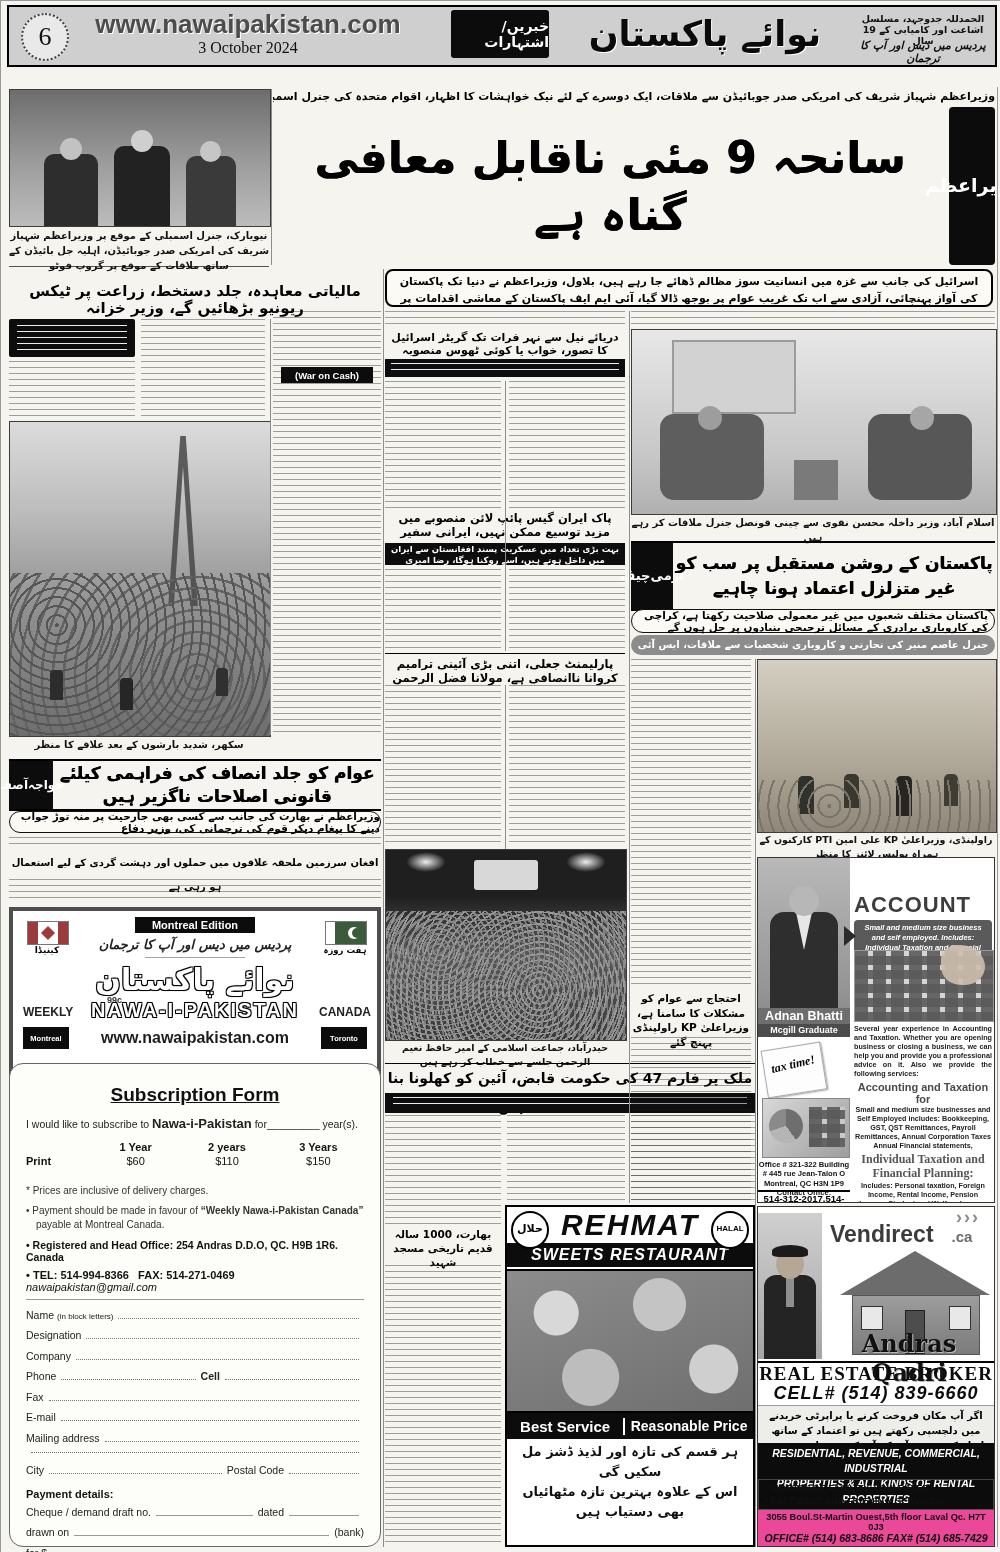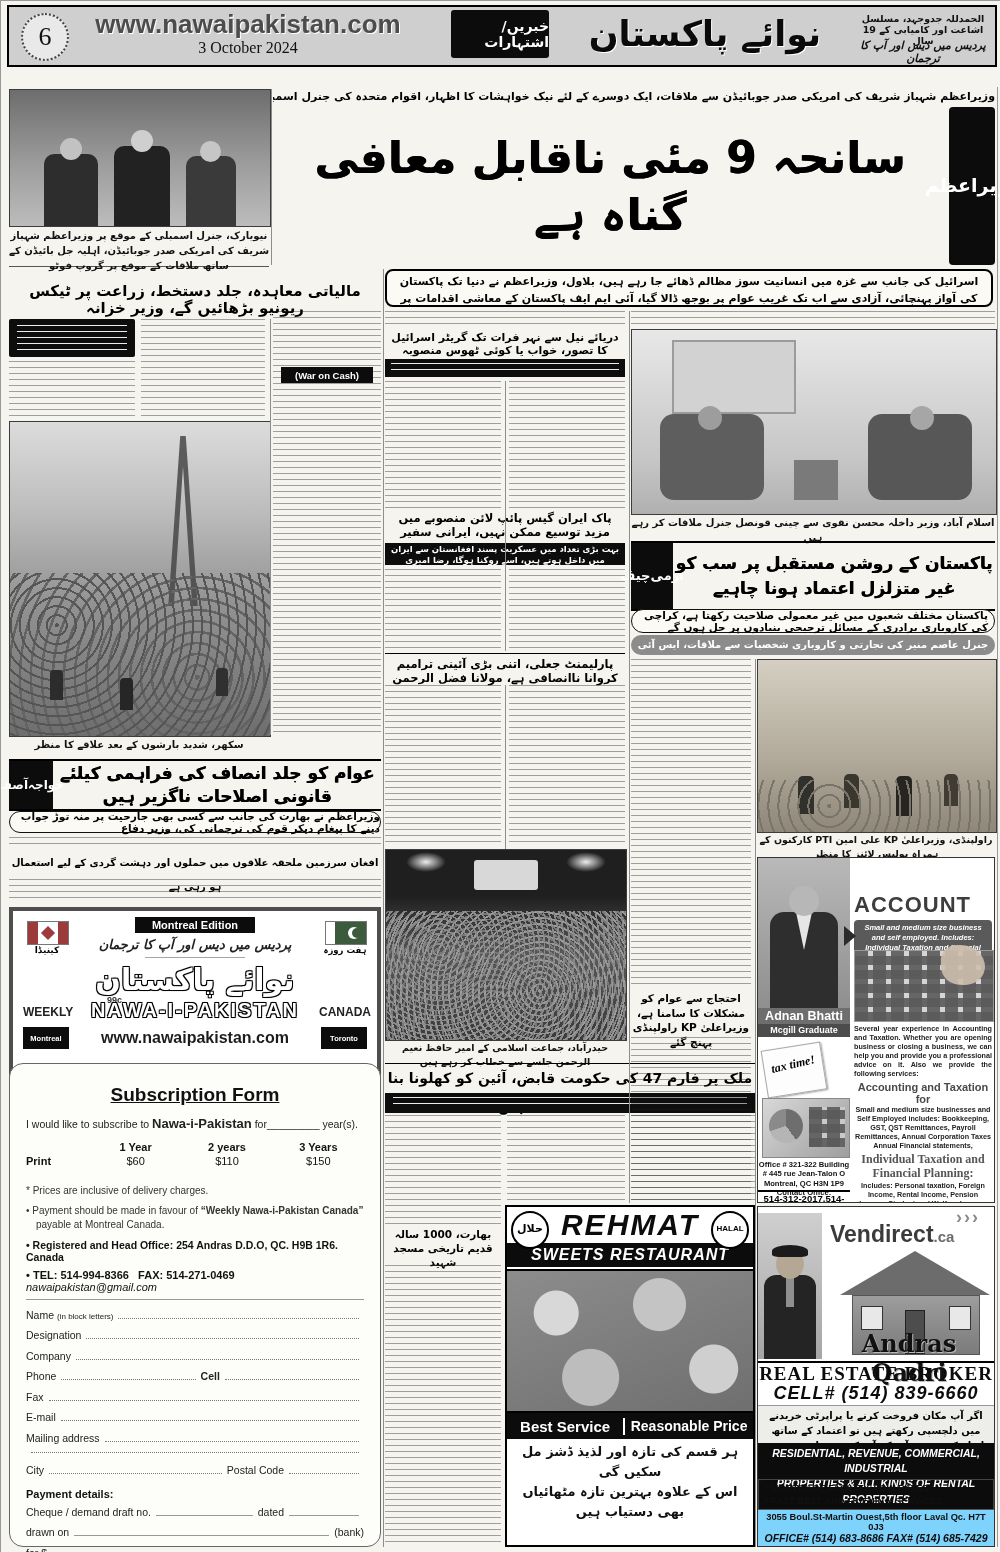--- a/index.html
+++ b/index.html
@@ -331,21 +331,21 @@
       <div class="c b" style="margin-top:3px;font-size:11px;color:#4a4a4a;">Accounting and Taxation for</div>
       <div class="c" style="font-size:7.2px;font-weight:bold;line-height:1.25;color:#222;">Small and medium size businesses and Self Employed includes: Bookkeeping, GST, QST Remittances, Payroll Remittances, Annual Corporation Taxes Annual Financial statements,</div>
       <div class="c b" style="margin-top:3px;font-family:'Liberation Serif',serif;font-size:12px;color:#555;line-height:1.15;">Individual Taxation and Financial Planning:</div>
       <div class="c" style="font-size:7.2px;font-weight:bold;line-height:1.25;color:#222;">Includes: Personal taxation, Foreign Income, Rental Income, Pension Income, Student and Welfare Income, Financial Planning for families and Retired persons.</div>
     </div>
   </div>
 
   <div class="abs" style="left:756px;top:1205px;width:238px;height:341px;border:1px solid #333;background:#fff;box-sizing:border-box;overflow:hidden;">
     <div class="abs b" style="right:14px;top:0px;font-size:18px;color:#8a8a8a;letter-spacing:2px;">›››</div>
     <div class="abs" style="left:72px;top:14px;">
-      <span class="b" style="font-size:23px;color:#3b3b3b;">Vendirect</span><span class="b" style="font-size:15px;color:#6d6d6d;">.ca</span>
+      <span class="b" style="font-size:23px;color:#3b3b3b;">Vendirect</span><span class="b" style="font-size:15px;color:#6d6d6d;margin-left:18px;">.ca</span>
     </div>
     <div class="abs" style="left:0;top:6px;width:64px;height:146px;background:linear-gradient(180deg,#cfcfcf,#a5a5a5);">
       <div class="abs" style="left:6px;bottom:0;width:52px;height:84px;background:#242424;border-radius:12px 12px 0 0;"></div>
       <div class="abs" style="left:28px;bottom:52px;width:8px;height:32px;background:#8f8f8f;"></div>
       <div class="abs" style="left:18px;bottom:80px;width:28px;height:30px;border-radius:50%;background:#b4a894;"></div>
       <div class="abs" style="left:14px;bottom:102px;width:36px;height:12px;background:#1b1b1b;border-radius:50% 50% 20% 20%;"></div>
     </div>
     <div class="abs" style="left:82px;top:44px;width:150px;height:106px;">
       <div style="width:100%;height:44px;background:#6c6c6c;clip-path:polygon(0 100%,50% 0,100% 100%);"></div>
       <div style="position:relative;width:84%;height:58px;margin:0 8%;background:linear-gradient(#9d9d9d,#7b7b7b);border:1px solid #555;">
@@ -365,21 +365,21 @@
       <div>RESIDENTIAL, REVENUE, COMMERCIAL, INDUSTRIAL</div>
       <div>PROPERTIES &amp; ALL KINDS OF RENTAL PROPERTIES</div>
     </div>
     <div style="position:absolute;left:0;top:272px;width:100%;border:1px solid #444;box-sizing:border-box;padding:2px 6px;font-size:9.3px;font-weight:bold;color:#111;line-height:1.45;">
       <div>• MORTGAGE FACILITY, LOW RATES.</div>
       <div>• FAST BEST AND FRIENDLY SERVICES.</div>
       <div>• GUIDE YOU FROM BEGINNING TILL CLOSING.</div>
       <div>• FREE COMPARATIVE ANALYSIS FOR ANY PROPERTIES.</div>
 
     </div>
-    <div style="position:absolute;left:0;bottom:0;width:100%;background:#7dd3fc;border-top:1px solid #555;padding:2px 0;">
+    <div style="position:absolute;left:0;bottom:0;width:100%;background:#ec4899;border-top:1px solid #555;padding:2px 0;">
       <div class="c b" style="font-size:9.3px;color:#111;">3055 Boul.St-Martin Ouest,5th floor Laval  Qc. H7T 0J3</div>
       <div class="c b" style="font-size:10.5px;font-style:italic;color:#0c0c0c;">OFFICE# (514) 683-8686 FAX# (514) 685-7429</div>
     </div>
   </div>
 
   <div class="vr" style="left:270px;top:88px;height:176px;"></div>
   <div class="vr" style="left:269px;top:318px;height:416px;"></div>
   <div class="vr" style="left:382px;top:268px;height:1278px;"></div>
   <div class="vr" style="left:504px;top:380px;height:270px;"></div>
   <div class="vr" style="left:504px;top:684px;height:164px;"></div>

